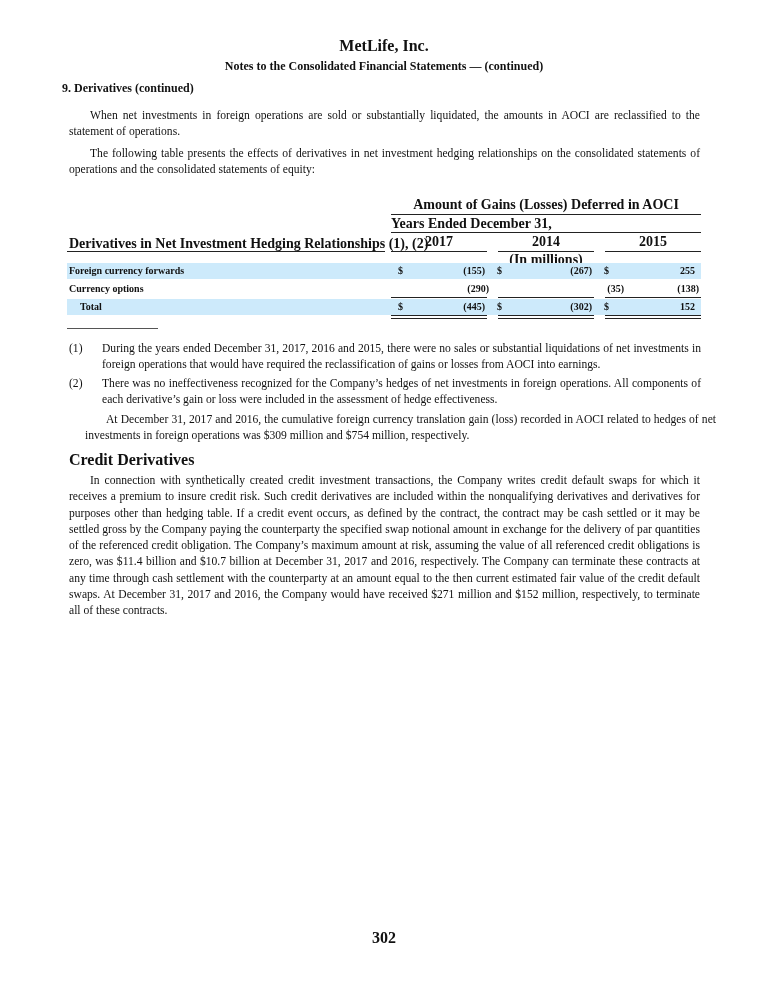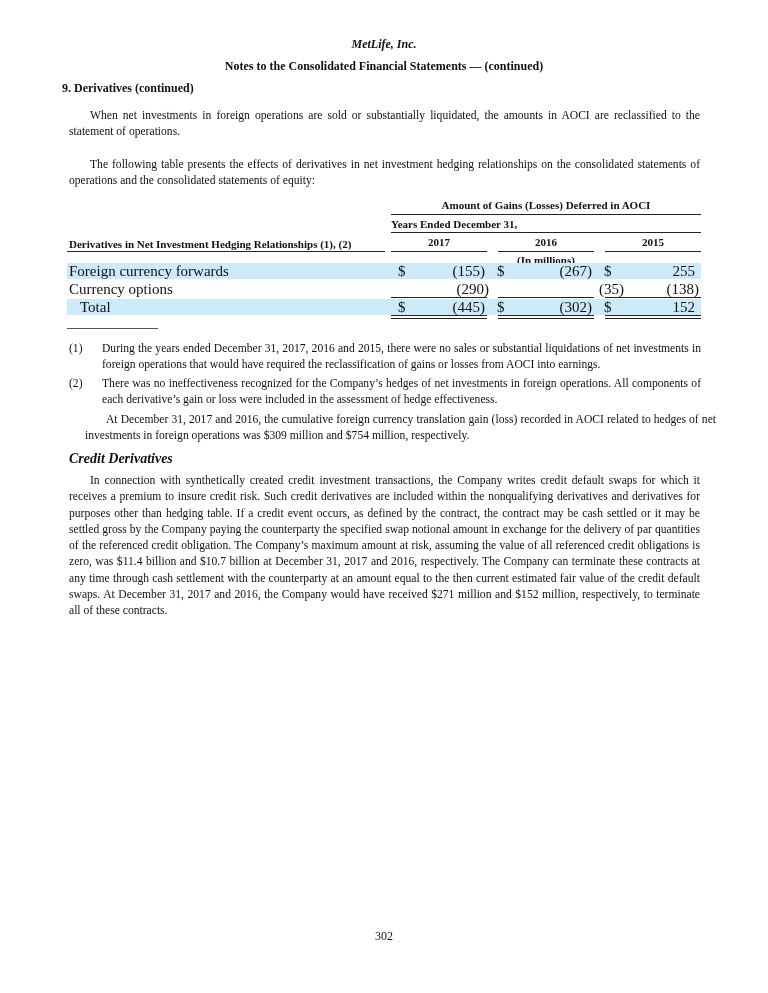--- a/index.html
+++ b/index.html
@@ -5,48 +5,48 @@
     html, body { margin: 0; padding: 0; background: #ffffff; }
     body { width: 768px; height: 993px; position: relative; overflow: hidden;
       font-family: "Liberation Serif", serif; color: #111; font-size: 11.6px; }
     .abs { position: absolute; }
     .center { left: 0; width: 768px; text-align: center; }
     .bold { font-weight: bold; }
     .p { position: absolute; left: 69px; width: 631px; line-height: 16.3px; text-align: justify; }
     .ind { text-indent: 21px; }
     
     .band { position: absolute; left: 67px; width: 634px; height: 16px; background: #cdeafb; }
-    .cell { position: absolute; font-size: 15px; line-height: 16px; white-space: nowrap; }
-    .hdr { font-size: 11px; font-weight: bold; }
+    .cell { position: absolute; font-size: 10px; line-height: 16px; white-space: nowrap; font-weight: bold; }
+    .hdr { font-size: 14px; font-weight: bold; }
     .rule { position: absolute; height: 0; border-top: 1px solid #222; }
     .rule2 { position: absolute; height: 2px; border-top: 1px solid #222; border-bottom: 1px solid #222; }
     .num { text-align: right; }
     .fn { position: absolute; left: 69px; width: 632px; line-height: 16.3px; }
     .fn .mark { position: absolute; left: 0; top: 0; }
     .fn .body { position: absolute; left: 33px; width: 599px; text-align: justify; }
   </style>
 </head>
 <body>
 
-<div class="abs center bold" style="top:37px;font-size:12px;font-style:italic;">MetLife, Inc.</div>
+<div class="abs center bold" style="top:37px;font-size:16px;">MetLife, Inc.</div>
 <div class="abs center bold" style="top:59px;font-size:12px;">Notes to the Consolidated Financial Statements — (continued)</div>
 <div class="abs bold" style="left:62px;top:81px;font-size:12px;">9. Derivatives (continued)</div>
 
 <div class="p ind" style="top:108px;">When net investments in foreign operations are sold or substantially liquidated, the amounts in AOCI are reclassified to the statement of operations.</div>
-<div class="p ind" style="top:146px;margin-top:11px;">The following table presents the effects of derivatives in net investment hedging relationships on the consolidated statements of operations and the consolidated statements of equity:</div>
+<div class="p ind" style="top:146px;">The following table presents the effects of derivatives in net investment hedging relationships on the consolidated statements of operations and the consolidated statements of equity:</div>
 
 <div>
   <div class="cell hdr" style="left:391px;width:310px;text-align:center;top:197px;">Amount of Gains (Losses) Deferred in AOCI</div>
   <div class="rule" style="left:391px;width:310px;top:214px;border-top-width:1.5px;"></div>
   <div class="cell hdr" style="left:391px;width:310px;top:216px;">Years Ended December 31,</div>
   <div class="rule" style="left:391px;width:310px;top:232px;border-top-width:1.5px;"></div>
 
   <div class="cell hdr" style="left:69px;top:236px;">Derivatives in Net Investment Hedging Relationships (1), (2)</div>
   <div class="cell hdr" style="left:391px;width:96px;text-align:center;top:234px;">2017</div>
-  <div class="cell hdr" style="left:498px;width:96px;text-align:center;top:234px;">2016</div>
+  <div class="cell hdr" style="left:498px;width:96px;text-align:center;top:234px;">2014</div>
   <div class="cell hdr" style="left:605px;width:96px;text-align:center;top:234px;">2015</div>
   <div class="rule" style="left:67px;width:318px;top:251px;border-top-width:1.5px;"></div>
   <div class="rule" style="left:391px;width:96px;top:251px;border-top-width:1.5px;"></div>
   <div class="rule" style="left:498px;width:96px;top:251px;border-top-width:1.5px;"></div>
   <div class="rule" style="left:605px;width:96px;top:251px;border-top-width:1.5px;"></div>
   <div class="cell hdr" style="left:391px;width:310px;text-align:center;top:252px;">(In millions)</div>
 
   <div class="band" style="top: 263px; background: rgb(205, 234, 251);"></div>
   <div class="cell" style="left:69px;top:263px;">Foreign currency forwards</div>
   <div class="cell" style="left:398px;top:263px;">$</div>
@@ -83,16 +83,16 @@
   <span class="mark">(1)</span>
   <span class="body">During the years ended December 31, 2017, 2016 and 2015, there were no sales or substantial liquidations of net investments in foreign operations that would have required the reclassification of gains or losses from AOCI into earnings.</span>
 </div>
 <div class="fn" style="top:376px;height:33px;">
   <span class="mark">(2)</span>
   <span class="body">There was no ineffectiveness recognized for the Company’s hedges of net investments in foreign operations. All components of each derivative’s gain or loss were included in the assessment of hedge effectiveness.</span>
 </div>
 
 <div class="p ind" style="top:412px;margin-left:16px;">At December 31, 2017 and 2016, the cumulative foreign currency translation gain (loss) recorded in AOCI related to hedges of net investments in foreign operations was $309 million and $754 million, respectively.</div>
 
-<div class="abs bold" style="left:69px;top:451px;font-style:italic;font-size:14px;">Credit Derivatives</div>
+<div class="abs bold" style="left:69px;top:451px;font-size:16px;">Credit Derivatives</div>
 <div class="p ind" style="top:473px;">In connection with synthetically created credit investment transactions, the Company writes credit default swaps for which it receives a premium to insure credit risk. Such credit derivatives are included within the nonqualifying derivatives and derivatives for purposes other than hedging table. If a credit event occurs, as defined by the contract, the contract may be cash settled or it may be settled gross by the Company paying the counterparty the specified swap notional amount in exchange for the delivery of par quantities of the referenced credit obligation. The Company’s maximum amount at risk, assuming the value of all referenced credit obligations is zero, was $11.4 billion and $10.7 billion at December 31, 2017 and 2016, respectively. The Company can terminate these contracts at any time through cash settlement with the counterparty at an amount equal to the then current estimated fair value of the credit default swaps. At December 31, 2017 and 2016, the Company would have received $271 million and $152 million, respectively, to terminate all of these contracts.</div>
 
-<div class="abs center" style="top:929px;font-size:12px;">302</div>
+<div class="abs center" style="top:929px;font-size:16px;font-weight:bold;">302</div>
 
 </body></html>

